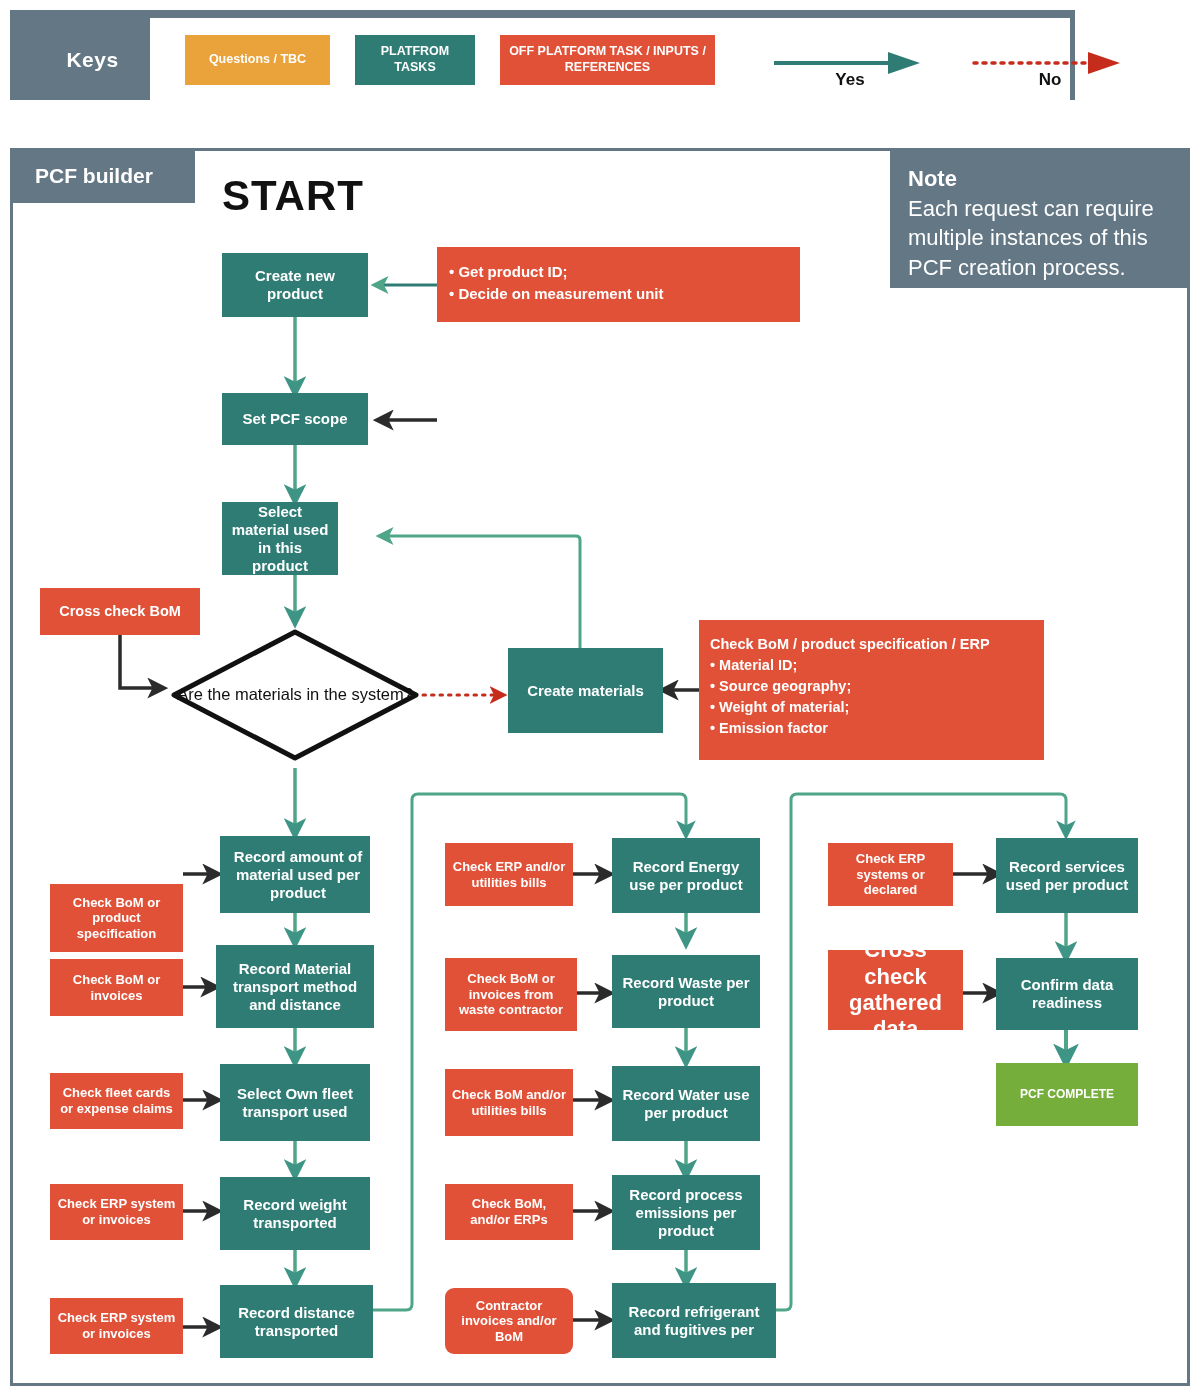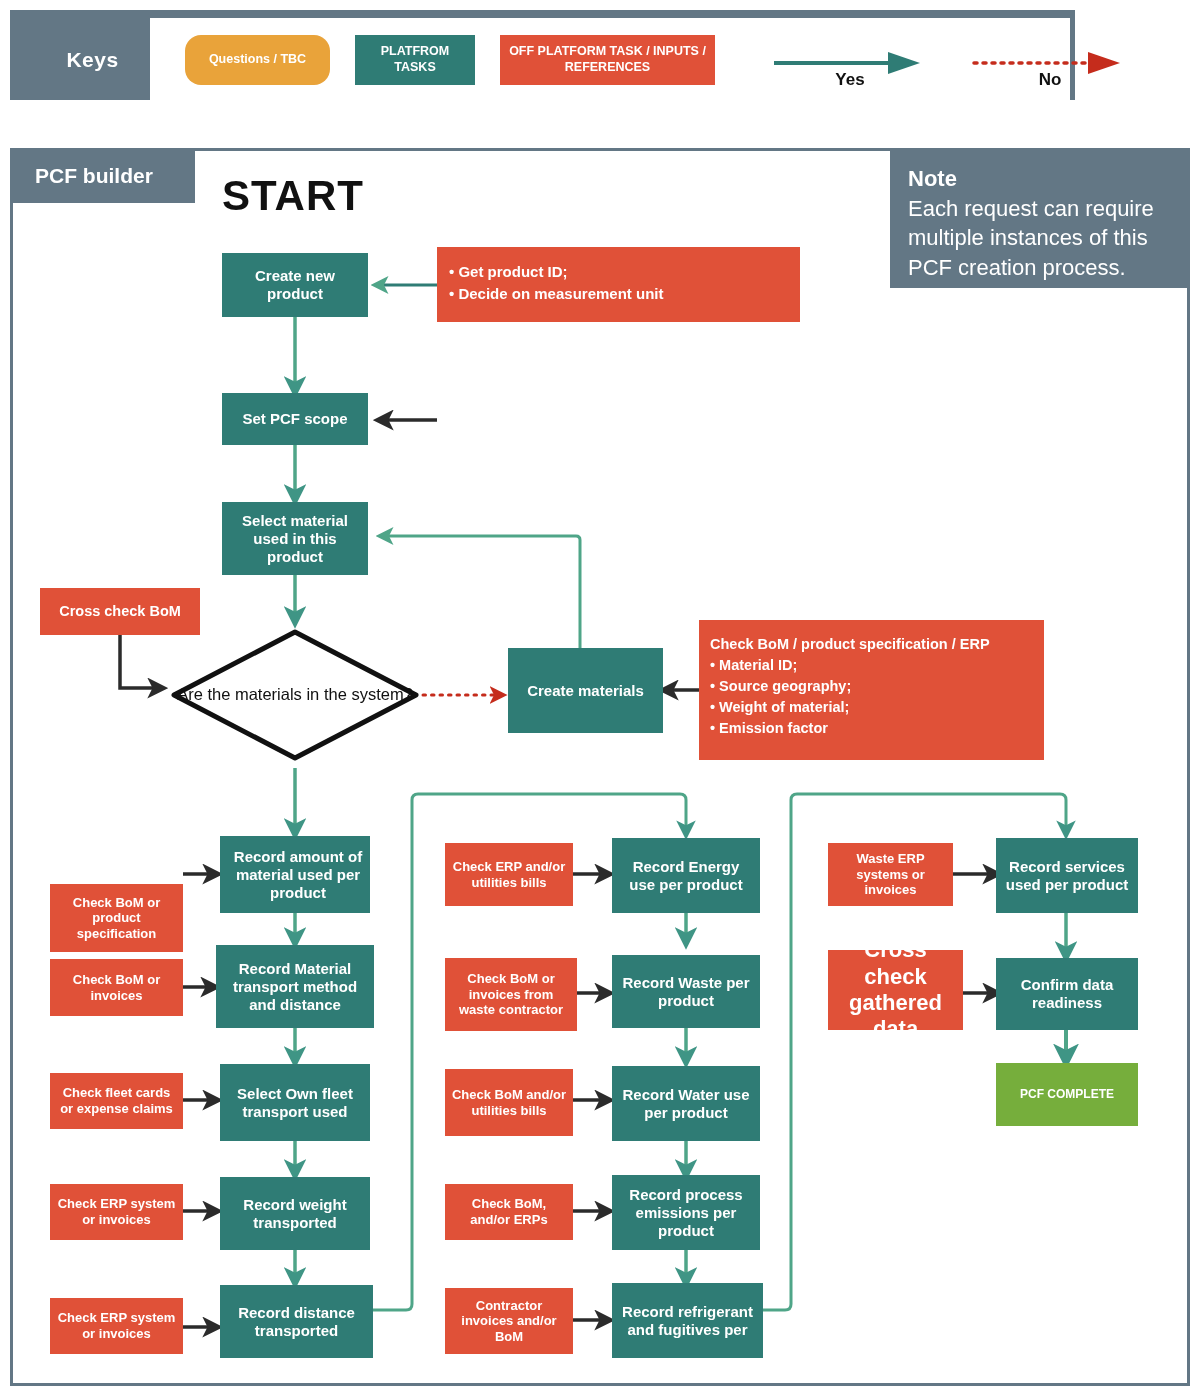--- a/index.html
+++ b/index.html
@@ -7,21 +7,21 @@
   #page{position:relative;width:1200px;height:1396px;background:#ffffff;overflow:hidden;}
 
   
   #keys-bar{position:absolute;left:10px;top:10px;width:1065px;height:90px;background:#637785;}
   #keys-label{position:absolute;left:30px;top:38px;width:105px;text-align:center;color:#ffffff;
       font-size:21px;font-weight:bold;letter-spacing:.5px;}
   #keys-inner{position:absolute;left:140px;top:8px;width:920px;height:82px;background:#ffffff;}
   .keychip{position:absolute;top:17px;height:50px;display:flex;align-items:center;justify-content:center;
       text-align:center;color:#ffffff;font-size:12.5px;font-weight:bold;line-height:1.25;padding:0 6px;
       box-sizing:border-box;}
-  #key-q{left:35px;width:145px;background:#E9A33A;border-radius:16px;}
+  #key-q{left:35px;width:145px;background:#E9A33A;}
   #key-plat{left:205px;width:120px;background:#2F7C75;}
   #key-off{left:350px;width:215px;background:#E05138;}
 
   .legend-arrow{position:absolute;top:30px;height:30px;}
   #legend-yes{left:620px;width:160px;}
   #legend-no{left:820px;width:160px;}
   .legend-word{position:absolute;top:52px;width:160px;text-align:center;font-size:17px;font-weight:bold;color:#111;}
   #legend-yes-word{left:620px;}
   #legend-no-word{left:820px;}
 
@@ -161,21 +161,21 @@
   </svg>
 
   <div class="node task" style="left:222px;top:253px;width:146px;height:64px;">Create new product</div>
 
   <div class="node offplat left" style="left:437px;top:247px;width:363px;height:75px;white-space:pre-line;">• Get product ID;
 • Decide on measurement unit</div>
 
   <div class="node task" style="left:222px;top:393px;width:146px;height:52px;">Set PCF scope</div>
 
 
-  <div class="node task" style="left:222px;top:502px;width:146px;height:73px;">Select material used in this product</div>
+  <div class="node task" style="left:222px;top:502px;width:116px;height:73px;">Select material used in this product</div>
 
   <div class="node offplat lg" style="left:40px;top:588px;width:160px;height:47px;">Cross check BoM</div>
 
   <div id="decision">
     <svg width="250" height="134" viewBox="0 0 250 134">
       <polygon points="125,4 246,67 125,130 4,67" fill="#ffffff" stroke="#111111" stroke-width="5" stroke-linejoin="round"></polygon>
     </svg>
     <div id="decision-text">Are the materials in the system?</div>
   </div>
 
@@ -207,24 +207,24 @@
 
   <div class="node offplat" style="left:445px;top:958px;width:132px;height:73px;">Check BoM or invoices from waste contractor</div>
   <div class="node task" style="left:612px;top:955px;width:148px;height:73px;">Record Waste per product</div>
 
   <div class="node offplat" style="left:445px;top:1069px;width:128px;height:67px;">Check BoM and/or utilities bills</div>
   <div class="node task" style="left:612px;top:1066px;width:148px;height:75px;">Record Water use per product</div>
 
   <div class="node offplat" style="left:445px;top:1184px;width:128px;height:56px;">Check BoM, and/or ERPs</div>
   <div class="node task" style="left:612px;top:1175px;width:148px;height:75px;">Record process emissions per product</div>
 
-  <div class="node offplat" style="left:445px;top:1288px;width:128px;height:66px;">Contractor invoices and/or BoM</div>
-  <div class="node task" style="left:612px;top:1283px;width:151px;height:75px;">Record refrigerant and fugitives per</div>
-
-  <div class="node offplat" style="left:828px;top:843px;width:125px;height:63px;">Waste ERP systems or invoices</div>
+  <div class="node offplat" style="left:445px;top:1288px;width:128px;height:66px;border-radius:9px;">Contractor invoices and/or BoM</div>
+  <div class="node task" style="left:612px;top:1283px;width:164px;height:75px;">Record refrigerant and fugitives per</div>
+
+  <div class="node offplat" style="left:828px;top:843px;width:125px;height:63px;">Check ERP systems or declared</div>
   <div class="node task" style="left:996px;top:838px;width:142px;height:75px;">Record services used per product</div>
 
   <div class="node offplat big" style="left:828px;top:950px;width:135px;height:80px;">Cross check gathered data</div>
   <div class="node task" style="left:996px;top:958px;width:142px;height:72px;">Confirm data readiness</div>
 
   <div class="node done" style="left:996px;top:1063px;width:142px;height:63px;">PCF COMPLETE</div>
 
 </div>
 
 </body></html>

